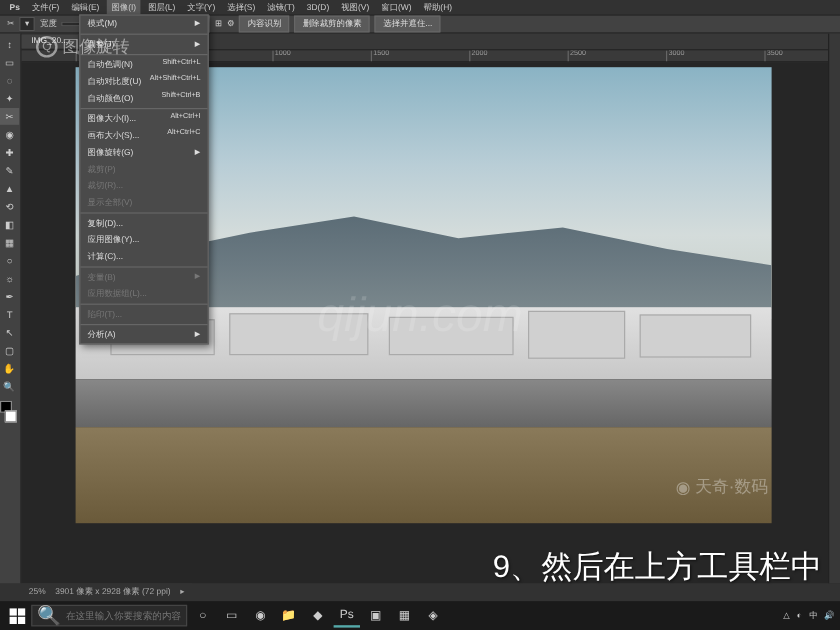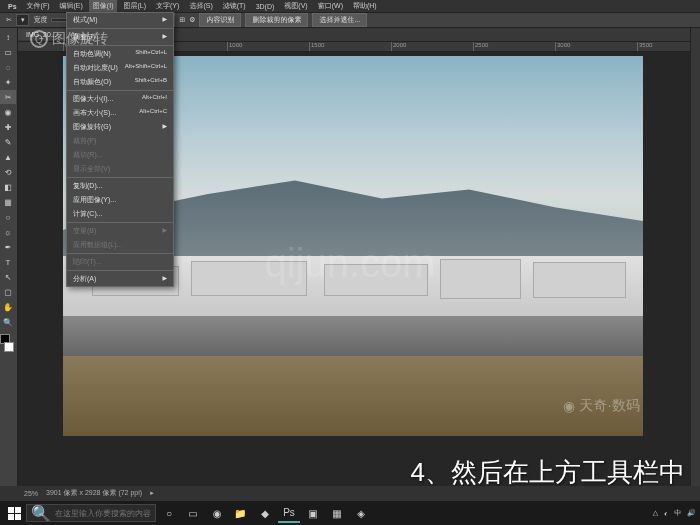--- a/index.html
+++ b/index.html
@@ -32,21 +32,21 @@
 .foreground { position: absolute; top: 300px; left: 0; right: 0; bottom: 0; background: linear-gradient(180deg, #8a7a5a 0%, #7a6a4a 50%, #6a5a3a 100%); }
 .dropdown { position: absolute; top: 12px; left: 66px; width: 108px; background: #4a4a4a; border: 1px solid #666; box-shadow: 2px 2px 6px rgba(0,0,0,0.5); z-index: 100; }
 .dd-item { padding: 2px 6px; color: #ddd; font-size: 7px; display: flex; justify-content: space-between; cursor: pointer; position: relative; }
 .dd-item.disabled { color: #777; }
 .dd-sep { height: 1px; background: #666; margin: 1px 0; }
 .dd-arrow { font-size: 6px; }
 .right-panels { position: absolute; right: 0; top: 28px; width: 10px; height: 458px; background: #383838; border-left: 1px solid #222; }
 .statusbar { position: absolute; bottom: 25px; left: 18px; height: 14px; background: #323232; display: flex; align-items: center; padding: 0 6px; gap: 8px; color: #aaa; font-size: 7px; }
 .watermark1 { position: absolute; left: 30px; top: 30px; color: rgba(255,255,255,0.5); font-size: 14px; display: flex; align-items: center; gap: 4px; z-index: 200; }
 .wm-circle { width: 18px; height: 18px; border: 2px solid rgba(255,255,255,0.5); border-radius: 50%; display: flex; align-items: center; justify-content: center; font-size: 10px; }
-.watermark2 { position: absolute; top: 50%; left: 50%; transform: translate(-50%, -50%); font-size: 40px; color: rgba(255,255,255,0.15); z-index: 50; }
+.watermark2 { position: absolute; top: 50%; left: 50%; transform: translate(-50%, -50%); font-size: 40px; color: rgba(255,255,255,0.15); z-index: 50; font-style: italic; }
 .watermark3 { position: absolute; right: 60px; bottom: 110px; color: rgba(255,255,255,0.35); font-size: 14px; display: flex; align-items: center; gap: 4px; z-index: 60; }
 .caption { position: absolute; bottom: 35px; right: 15px; color: #fff; font-size: 26px; z-index: 70; text-shadow: 1px 1px 2px rgba(0,0,0,0.6); }
 .taskbar { position: absolute; bottom: 0; left: 0; right: 0; height: 24px; background: #1a1a1a; display: flex; align-items: center; padding: 0 4px; gap: 2px; }
 .start { width: 20px; height: 20px; display: flex; align-items: center; justify-content: center; }
 .win-icon { display: grid; grid-template-columns: 6px 6px; grid-template-rows: 6px 6px; gap: 1px; }
 .win-icon span { background: #fff; }
 .search { background: #2a2a2a; border: 1px solid #444; height: 18px; width: 130px; display: flex; align-items: center; padding: 0 4px; gap: 4px; }
 .search input { background: transparent; border: none; color: #999; font-size: 8px; outline: none; flex: 1; }
 .tb-icon { width: 22px; height: 20px; display: flex; align-items: center; justify-content: center; color: #ccc; font-size: 10px; cursor: pointer; }
 .tb-icon.active { border-bottom: 2px solid #5aa; }
@@ -227,21 +227,21 @@
 
 <div class="watermark1">
   <span class="wm-circle">Q</span>
   <span>图像旋转</span>
 </div>
 <div class="watermark2">qijun.com</div>
 <div class="watermark3">
   <span>◉</span>
   <span>天奇·数码</span>
 </div>
-<div class="caption">4、然后在上方工具栏中</div>
+<div class="caption">9、然后在上方工具栏中</div>
 
 <div class="taskbar">
   <div class="start">
     <div class="win-icon">
         <span></span>
         <span></span>
         <span></span>
         <span></span>
       </div>
   </div>

